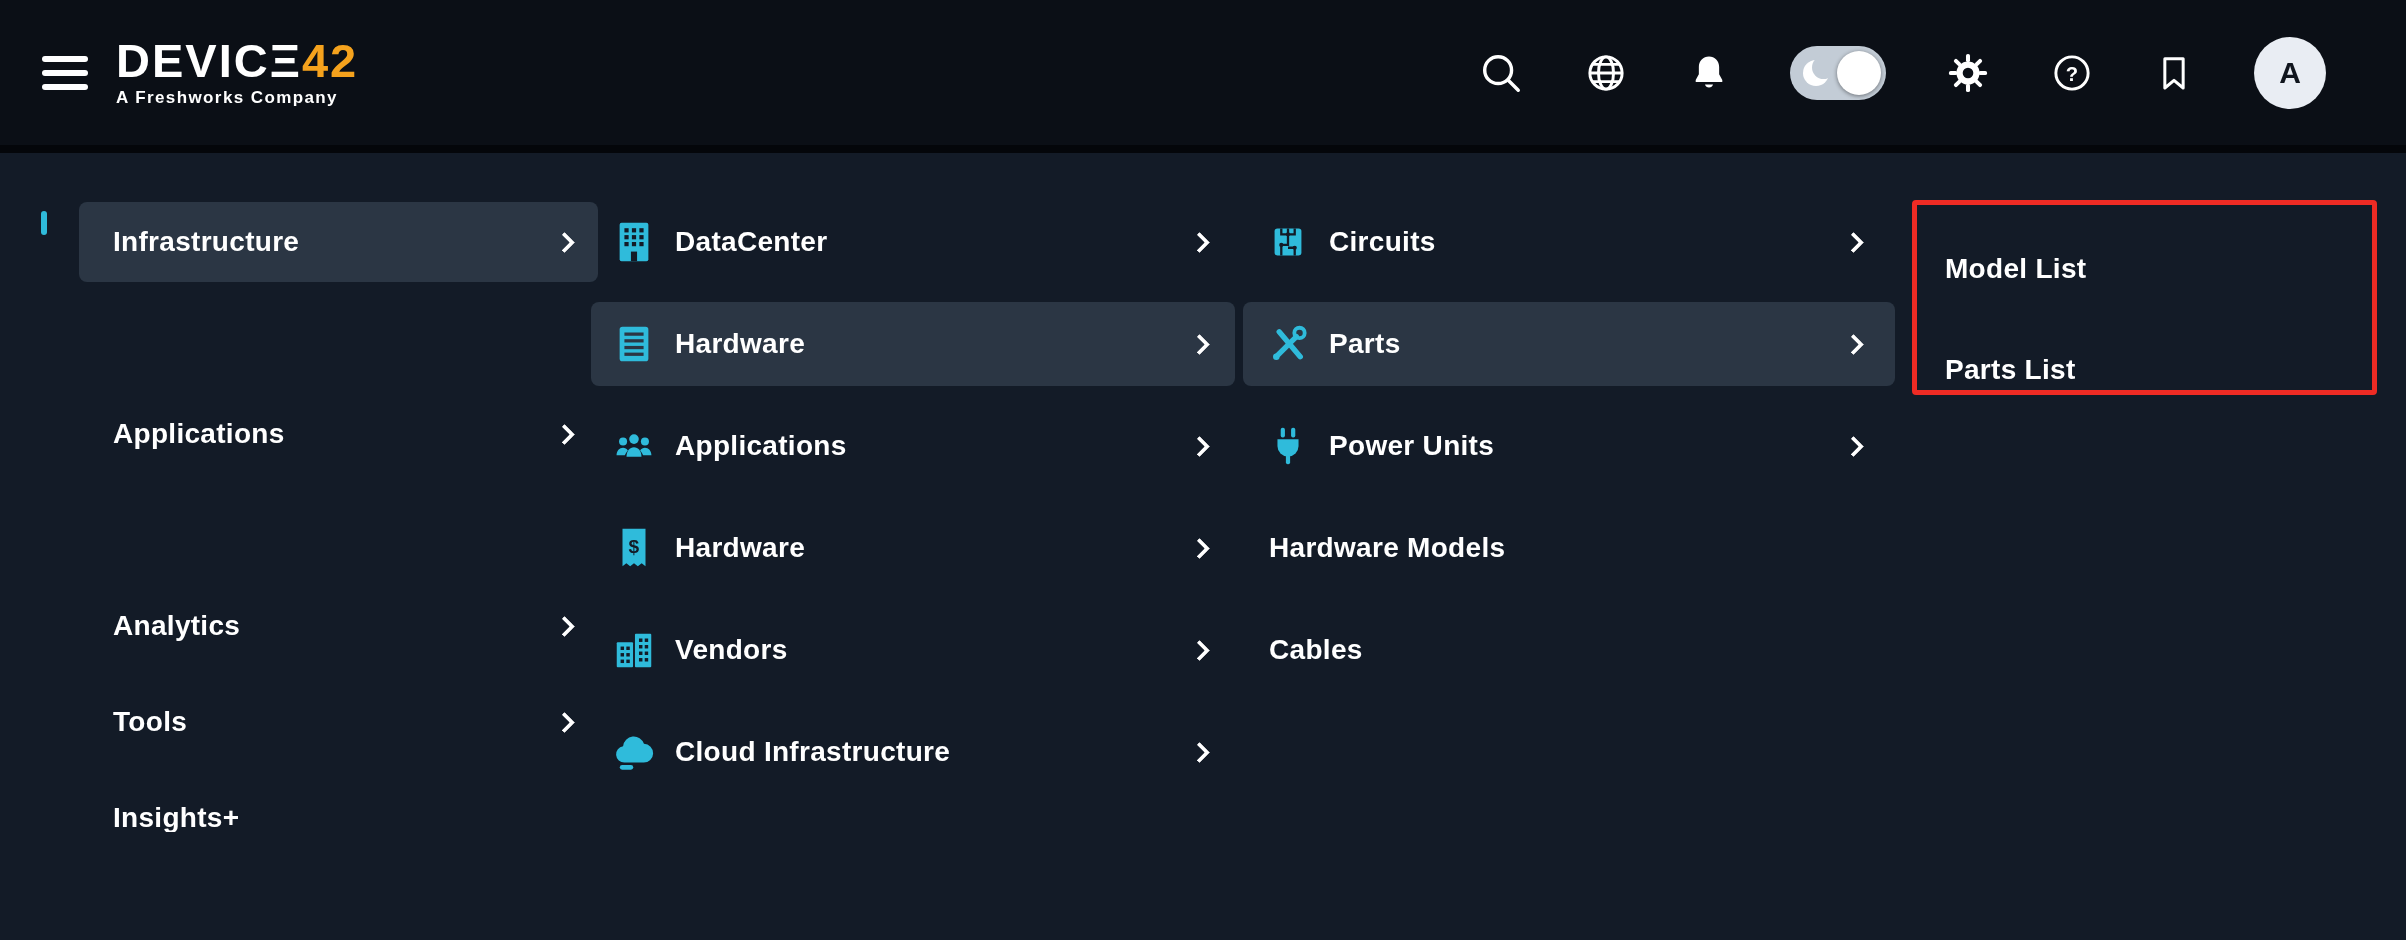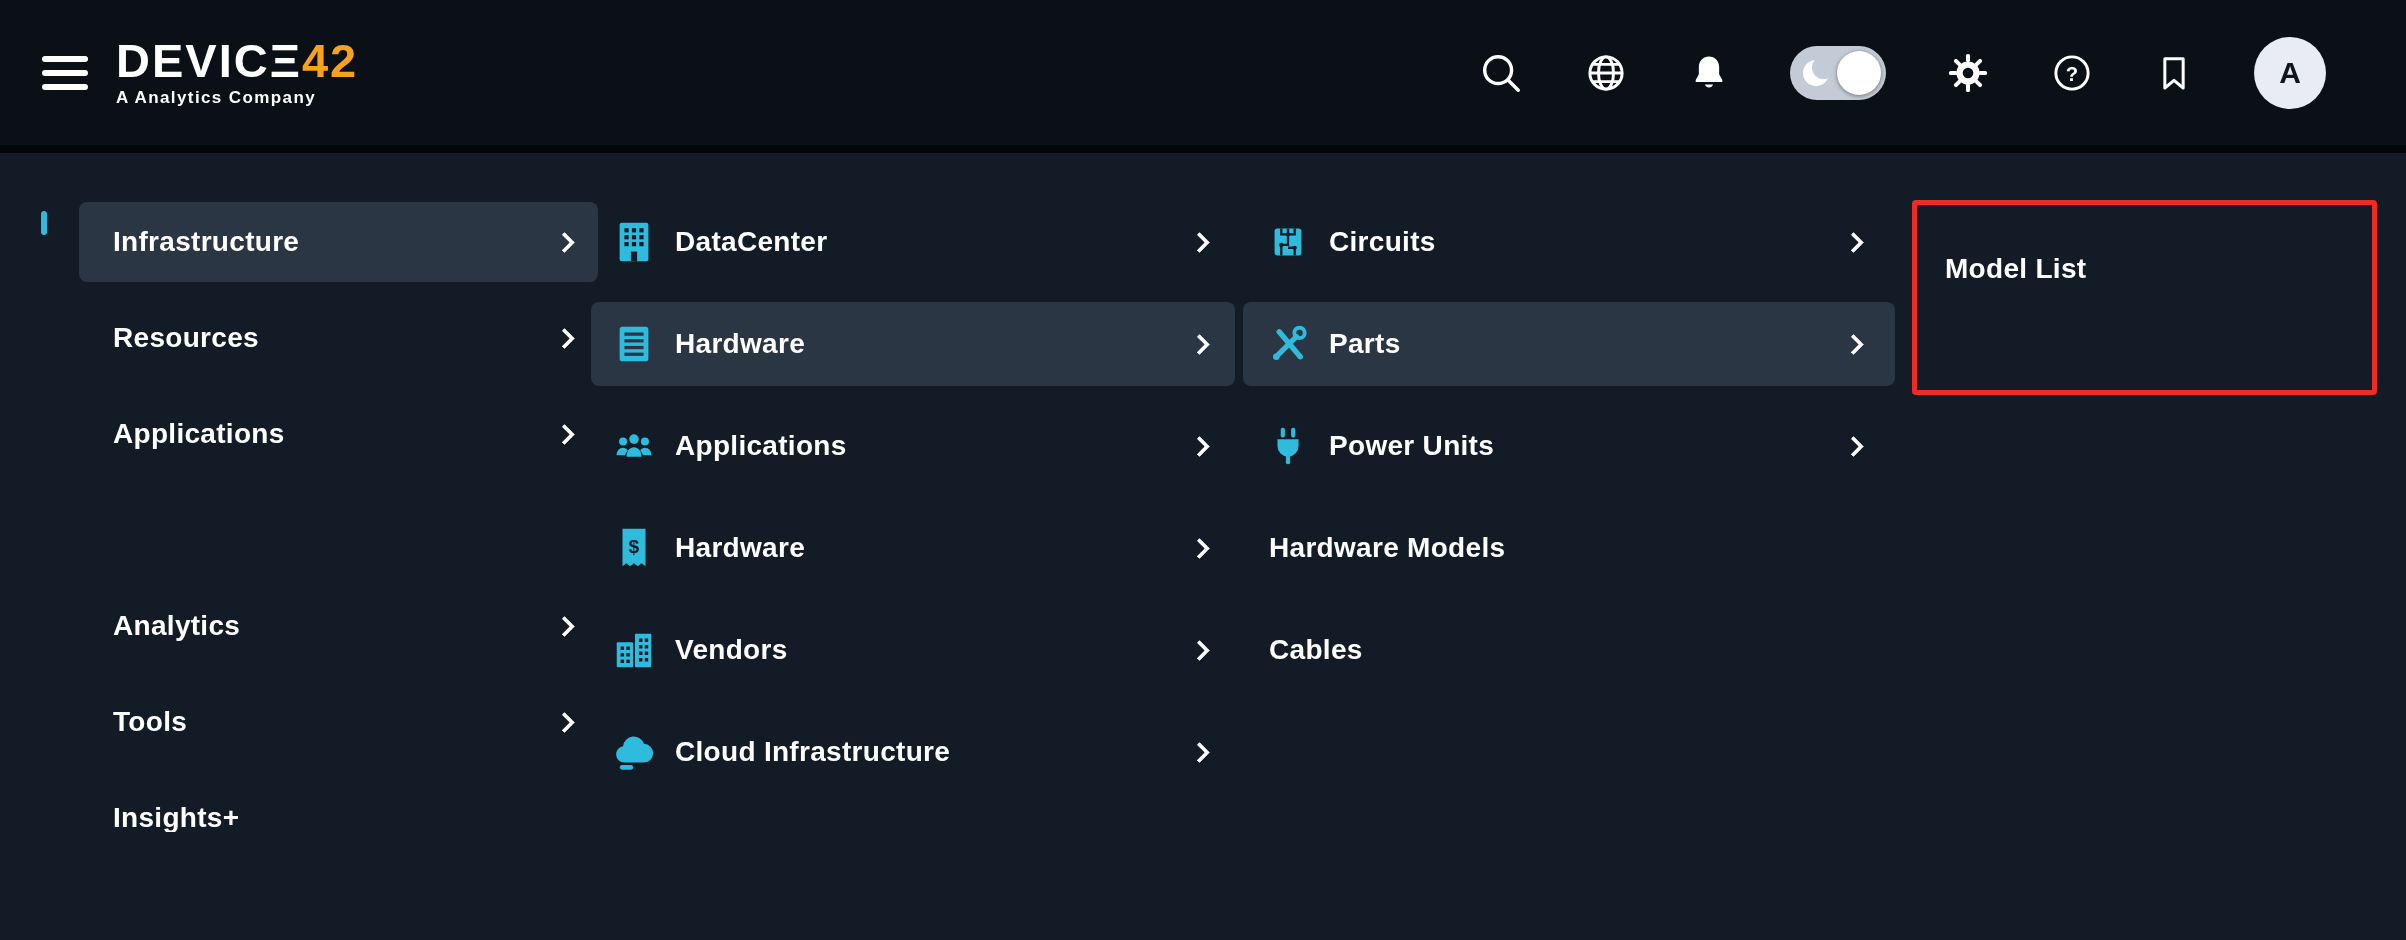--- a/index.html
+++ b/index.html
@@ -67,21 +67,21 @@
         <span></span>
         <span></span>
         <span></span>
       </button>
       <div class="brand">
         <div class="brand-line">
           <span>DEVIC</span>
             <span>Ξ</span>
             <span class="brand-num">42</span>
         </div>
-        <div class="brand-sub">A Analytics Company</div>
+        <div class="brand-sub">A Freshworks Company</div>
       </div>
     </div>
 
     <div class="topbar-right">
       <button class="iconbtn">
         <svg viewBox="0 0 24 24" width="46" height="46" fill="none" stroke="#fff" stroke-width="1.8" stroke-linecap="round">
           <circle cx="10.5" cy="10.5" r="7"></circle>
             <path d="M15.8 15.8L21 21"></path>
         </svg>
       </button>
@@ -136,24 +136,20 @@
     </div>
   </header>
 
   <div class="gap"></div>
 
   <nav class="megamenu">
     <div class="accent"></div>
 
     <div class="menu-row c1 active" style="top:49px">
       <span class="label">Infrastructure</span>
-      <span class="chev"></span>
-    </div>
-    <div class="menu-row c1" style="top:145px">
-      <span class="label">Resources</span>
       <span class="chev"></span>
     </div>
     <div class="menu-row c1" style="top:241px">
       <span class="label">Applications</span>
       <span class="chev"></span>
     </div>
     <div class="menu-row c1" style="top:433px">
       <span class="label">Analytics</span>
       <span class="chev"></span>
     </div>
@@ -313,15 +309,18 @@
       <span class="label">Hardware Models</span>
     </div>
     <div class="menu-row c3 noicon" style="top:455px">
       <span class="label">Cables</span>
     </div>
 
     <div class="c4box">
       <div class="c4row" style="top:0">
         <span class="label">Model List</span>
       </div>
+      <div class="c4row" style="top:101px">
+        <span class="label">Parts List</span>
+      </div>
     </div>
   </nav>
 </div>
 
 </body></html>

